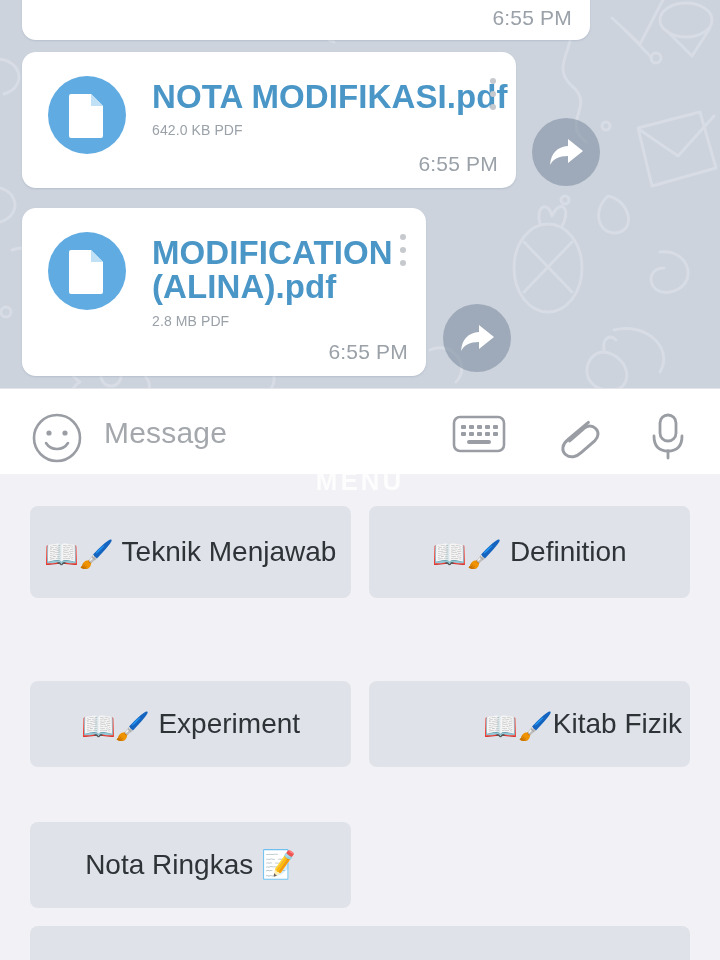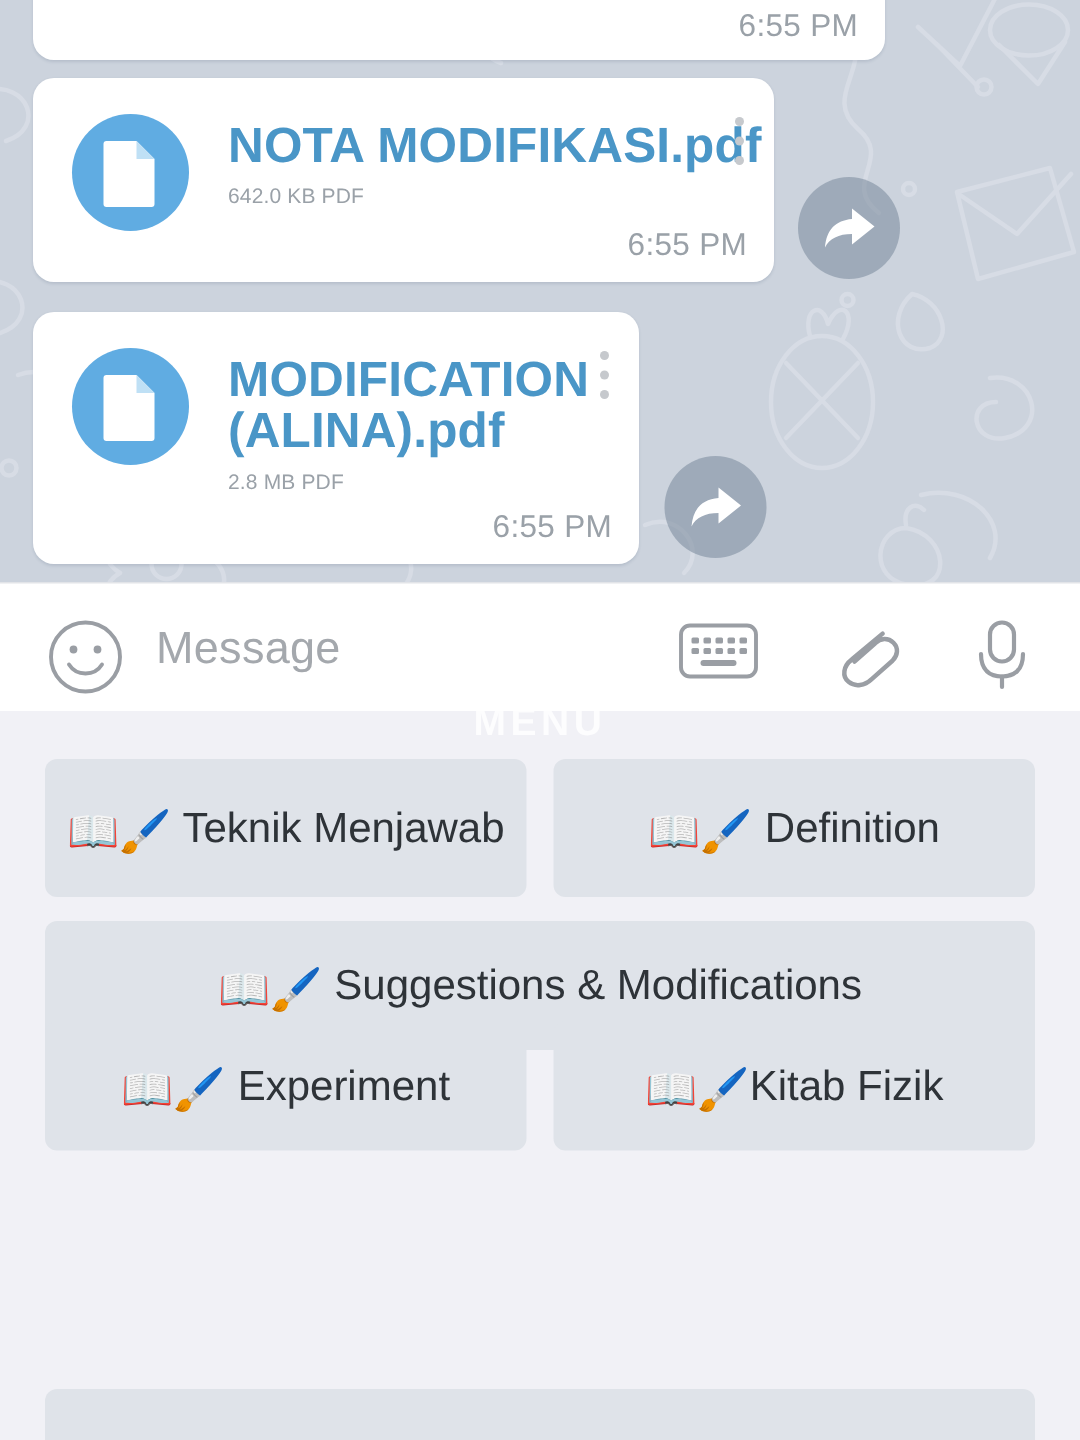--- a/index.html
+++ b/index.html
@@ -360,36 +360,34 @@
 
   <div class="kb-row" style="top:506px;">
     <div class="kb-btn half" style="height:92px;">
       <span><span class="emj">📖🖌️</span><span> Teknik Menjawab</span></span>
     </div>
     <div class="kb-btn half" style="height:92px;">
       <span><span class="emj">📖🖌️</span><span> Definition</span></span>
     </div>
   </div>
 
-  <div class="kb-row" style="top:614px;">
-    <div class="kb-btn full" style="height:86px;">
-      <span><span class="emj">📖🖌️</span><span> Suggestions &amp; Modifications</span></span>
-    </div>
-  </div>
 
   <div class="kb-row" style="top:681px;border-radius:24px;">
     <div class="kb-btn half" style="height:86px;">
       <span><span class="emj">📖🖌️</span><span> Experiment</span></span>
     </div>
+    <div class="kb-btn half" style="height:86px;justify-content:flex-end;">
+      <span><span class="emj">📖🖌️</span><span>Kitab Fizik</span></span>
+    </div>
+  </div>
+
+  <div class="kb-row" style="top:822px;">
     <div class="kb-btn half" style="height:86px;">
-      <span><span class="emj">📖🖌️</span><span>Kitab Fizik</span></span>
-    </div>
-  </div>
-
-  <div class="kb-row" style="top:822px;">
+      <span>Nota Ringkas 📝</span>
+    </div>
   </div>
 
   <div class="kb-row" style="top:926px;">
     <div class="kb-btn full" style="height:86px;">
       <span></span>
     </div>
   </div>
 
 </div>
 

